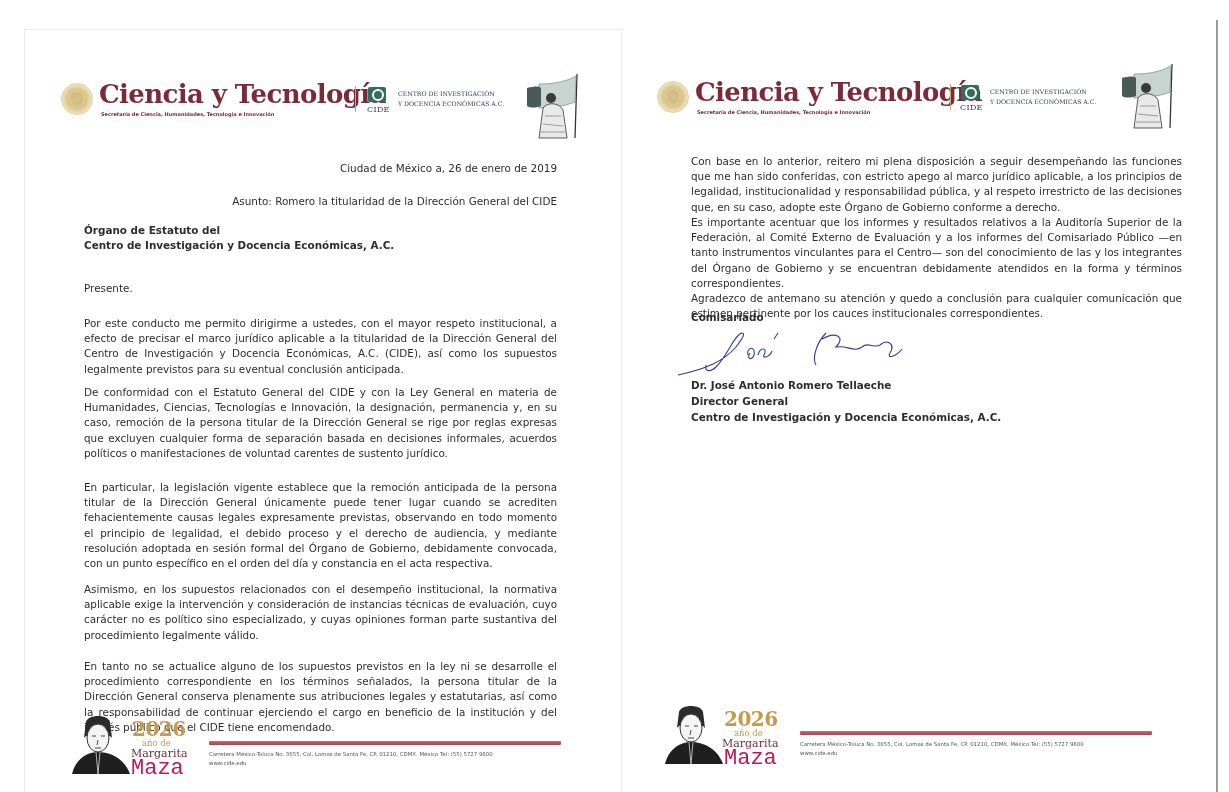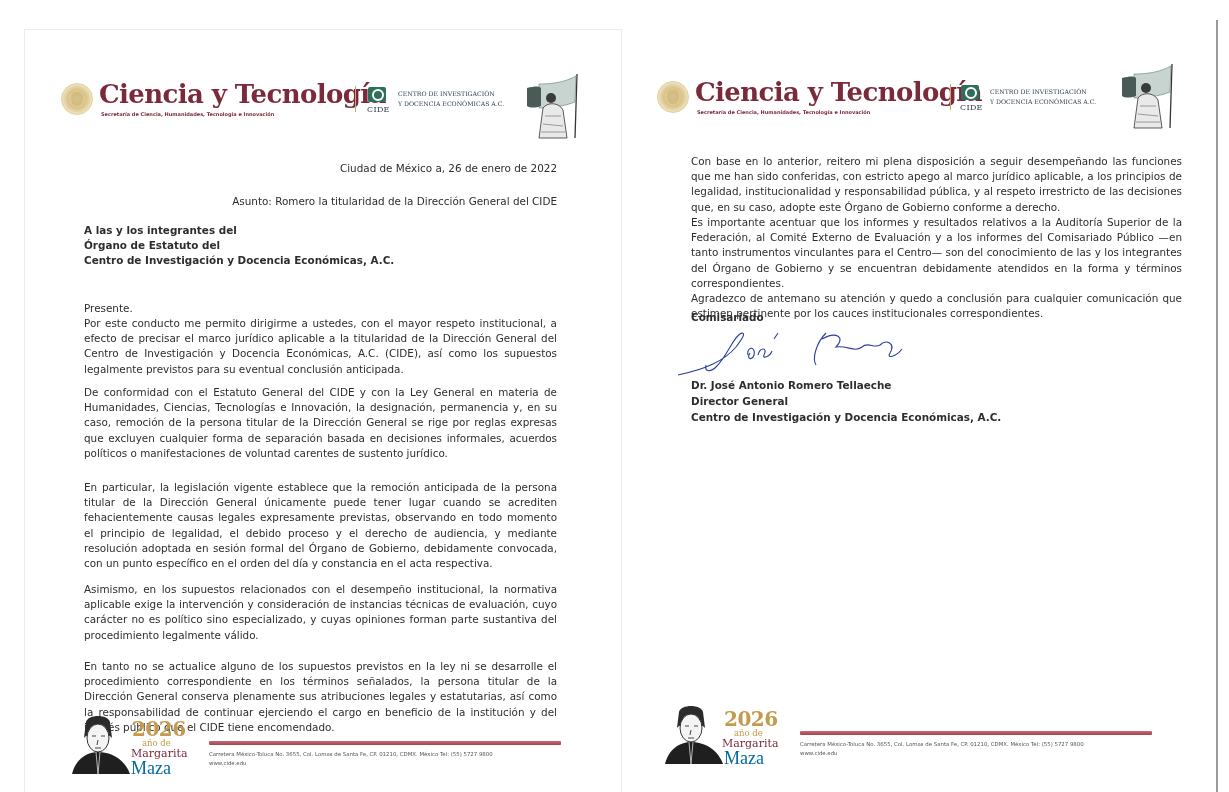--- a/index.html
+++ b/index.html
@@ -29,21 +29,21 @@
   .txt { position: absolute; font-size: 10.4px; line-height: 15.2px; color: #2d2d2d; }
   .just { text-align: justify; text-align-last: left; margin-top: 20px; }
   .right { text-align: right; }
   .bold { font-weight: bold; }
 
   
   .ftr-portrait { position: absolute; width: 64px; height: 58px; }
   .yr { position: absolute; font-family: "DejaVu Serif", "Liberation Serif", serif; font-weight: bold; color: #c49a4c; font-size: 20px; line-height: 20px; letter-spacing: -0.5px; }
   .yr-sub { position: absolute; font-family: "DejaVu Serif", "Liberation Serif", serif; color: #c49a4c; font-size: 8.5px; line-height: 9px; }
   .yr-name1 { position: absolute; font-family: "DejaVu Serif", "Liberation Serif", serif; color: #7b2a3a; font-size: 11px; line-height: 11px; }
-  .yr-name2 { position: absolute; font-family: Liberation Serif, serif; color: #0369a1; font-size: 18px; line-height: 19px; }
+  .yr-name2 { position: absolute; font-family: Liberation Mono, monospace; color: #be185d; font-size: 22px; line-height: 19px; }
   .red-rule { position: absolute; height: 4px; background: linear-gradient(#c46b76, #a8434f); border-radius: 1px; }
   .addr { position: absolute; font-size: 5.4px; color: #555; white-space: nowrap; line-height: 9px; }
 </style>
 </head>
 <body>
 
 <div class="page" id="page-1">
 
   <div class="hdr" style="left:0;top:48px;width:598px;">
     <div class="escudo" style="left:36px;top:5px;"></div>
@@ -57,30 +57,29 @@
     <svg class="flag-illus" style="left:500px;top:-6px;" viewBox="0 0 64 68">
       <path d="M52 2 L50 66" stroke="#333" stroke-width="1.3"></path>
       <path d="M51 4 C40 10 28 12 14 12 L14 36 C26 36 40 34 50 30 Z" fill="#c8d4cf" stroke="#6a7a74" stroke-width=".6"></path>
       <path d="M2 16 C10 14 14 14 16 16 L16 34 C10 36 5 36 2 34 Z" fill="#4a5a56"></path>
       <circle cx="26" cy="26" r="5" fill="#3a3a3a"></circle>
       <path d="M18 36 C22 30 34 30 38 38 L42 66 L14 66 Z" fill="#e9e9e9" stroke="#333" stroke-width=".8"></path>
       <path d="M20 44 L36 44 M18 52 L38 54 M16 60 L40 60" stroke="#666" stroke-width=".6"></path>
     </svg>
   </div>
 
-  <div class="txt right" style="left:60px;top:131px;width:472px;">Ciudad de México a, 26 de enero de 2022</div>
+  <div class="txt right" style="left:60px;top:131px;width:472px;">Ciudad de México a, 26 de enero de 2019</div>
   <div class="txt right" style="left:60px;top:164px;width:472px;">Asunto: Romero la titularidad de la Dirección General del CIDE</div>
 
   <div style="position:absolute;left:59px;top:193px;width:480px;">
-    <div class="txt bold" style="position:relative;">A las y los integrantes del</div>
     <div class="txt bold" style="position:relative;">Órgano de Estatuto del</div>
     <div class="txt bold" style="position:relative;">Centro de Investigación y Docencia Económicas, A.C.</div>
   </div>
 
-  <div class="txt" style="left:59px;top:251px;margin-top:20px;">Presente.</div>
+  <div class="txt" style="left:59px;top:251px;">Presente.</div>
   <div class="txt just" style="left:59px;top:266px;width:473px;">Por este conducto me permito dirigirme a ustedes, con el mayor respeto institucional, a efecto de precisar el marco jurídico aplicable a la titularidad de la Dirección General del Centro de Investigación y Docencia Económicas, A.C. (CIDE), así como los supuestos legalmente previstos para su eventual conclusión anticipada.</div>
   <div class="txt just" style="left:59px;top:335px;width:473px;">De conformidad con el Estatuto General del CIDE y con la Ley General en materia de Humanidades, Ciencias, Tecnologías e Innovación, la designación, permanencia y, en su caso, remoción de la persona titular de la Dirección General se rige por reglas expresas que excluyen cualquier forma de separación basada en decisiones informales, acuerdos políticos o manifestaciones de voluntad carentes de sustento jurídico.</div>
   <div class="txt just" style="left:59px;top:430px;width:473px;">En particular, la legislación vigente establece que la remoción anticipada de la persona titular de la Dirección General únicamente puede tener lugar cuando se acrediten fehacientemente causas legales expresamente previstas, observando en todo momento el principio de legalidad, el debido proceso y el derecho de audiencia, y mediante resolución adoptada en sesión formal del Órgano de Gobierno, debidamente convocada, con un punto específico en el orden del día y constancia en el acta respectiva.</div>
   <div class="txt just" style="left:59px;top:532px;width:473px;">Asimismo, en los supuestos relacionados con el desempeño institucional, la normativa aplicable exige la intervención y consideración de instancias técnicas de evaluación, cuyo carácter no es político sino especializado, y cuyas opiniones forman parte sustantiva del procedimiento legalmente válido.</div>
   <div class="txt just" style="left:59px;top:609px;width:473px;">En tanto no se actualice alguno de los supuestos previstos en la ley ni se desarrolle el procedimiento correspondiente en los términos señalados, la persona titular de la Dirección General conserva plenamente sus atribuciones legales y estatutarias, así como la responsabilidad de continuar ejerciendo el cargo en beneficio de la institución y del interés público que el CIDE tiene encomendado.</div>
 
   <div style="position:absolute;left:0;top:684px;width:598px;height:70px;">
     <svg class="ftr-portrait" style="left:43px;top:2px;" viewBox="0 0 64 58">
       <path d="M18 6 C20 -2 40 -2 42 6 L44 22 C40 16 20 16 16 22 Z" fill="#2b2b2b"></path>
       <ellipse cx="30" cy="22" rx="11" ry="14" fill="#f4f4f4" stroke="#333" stroke-width="1"></ellipse>

